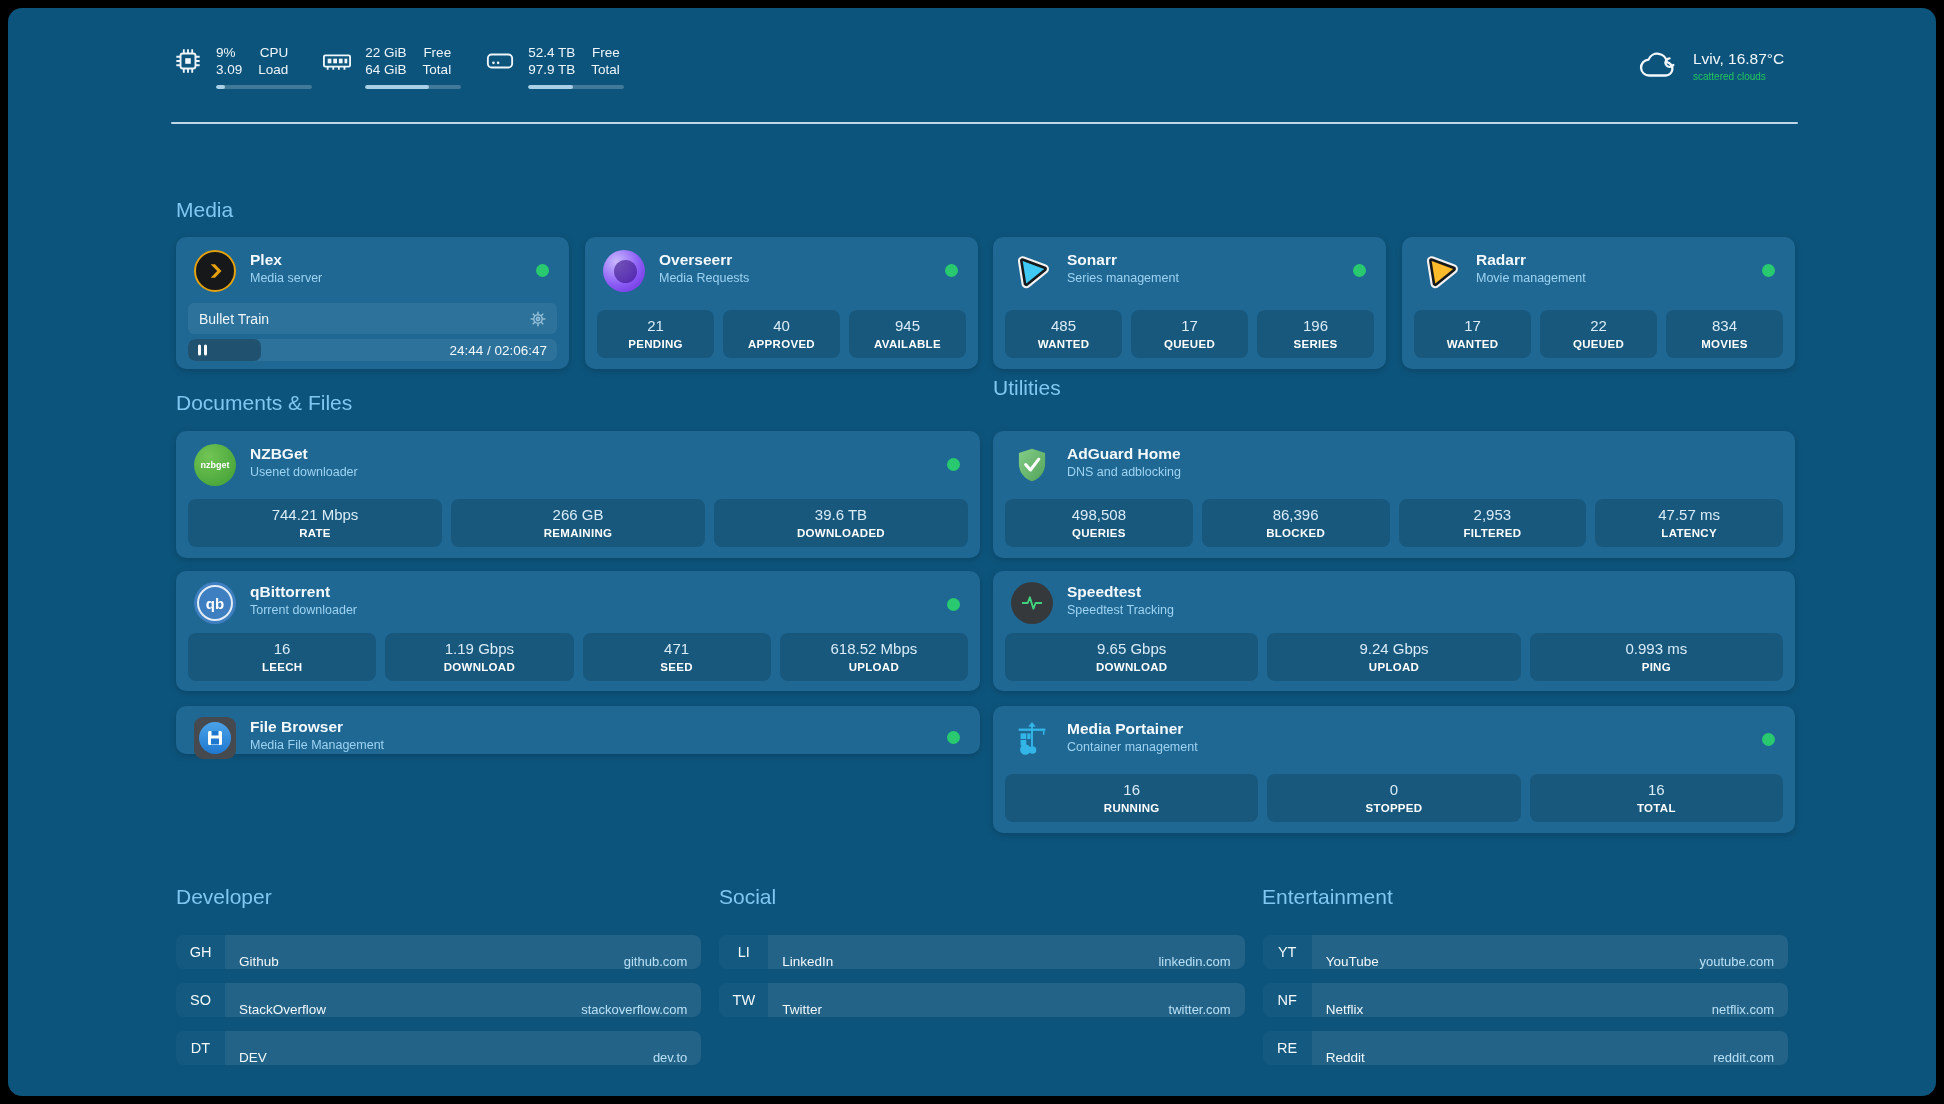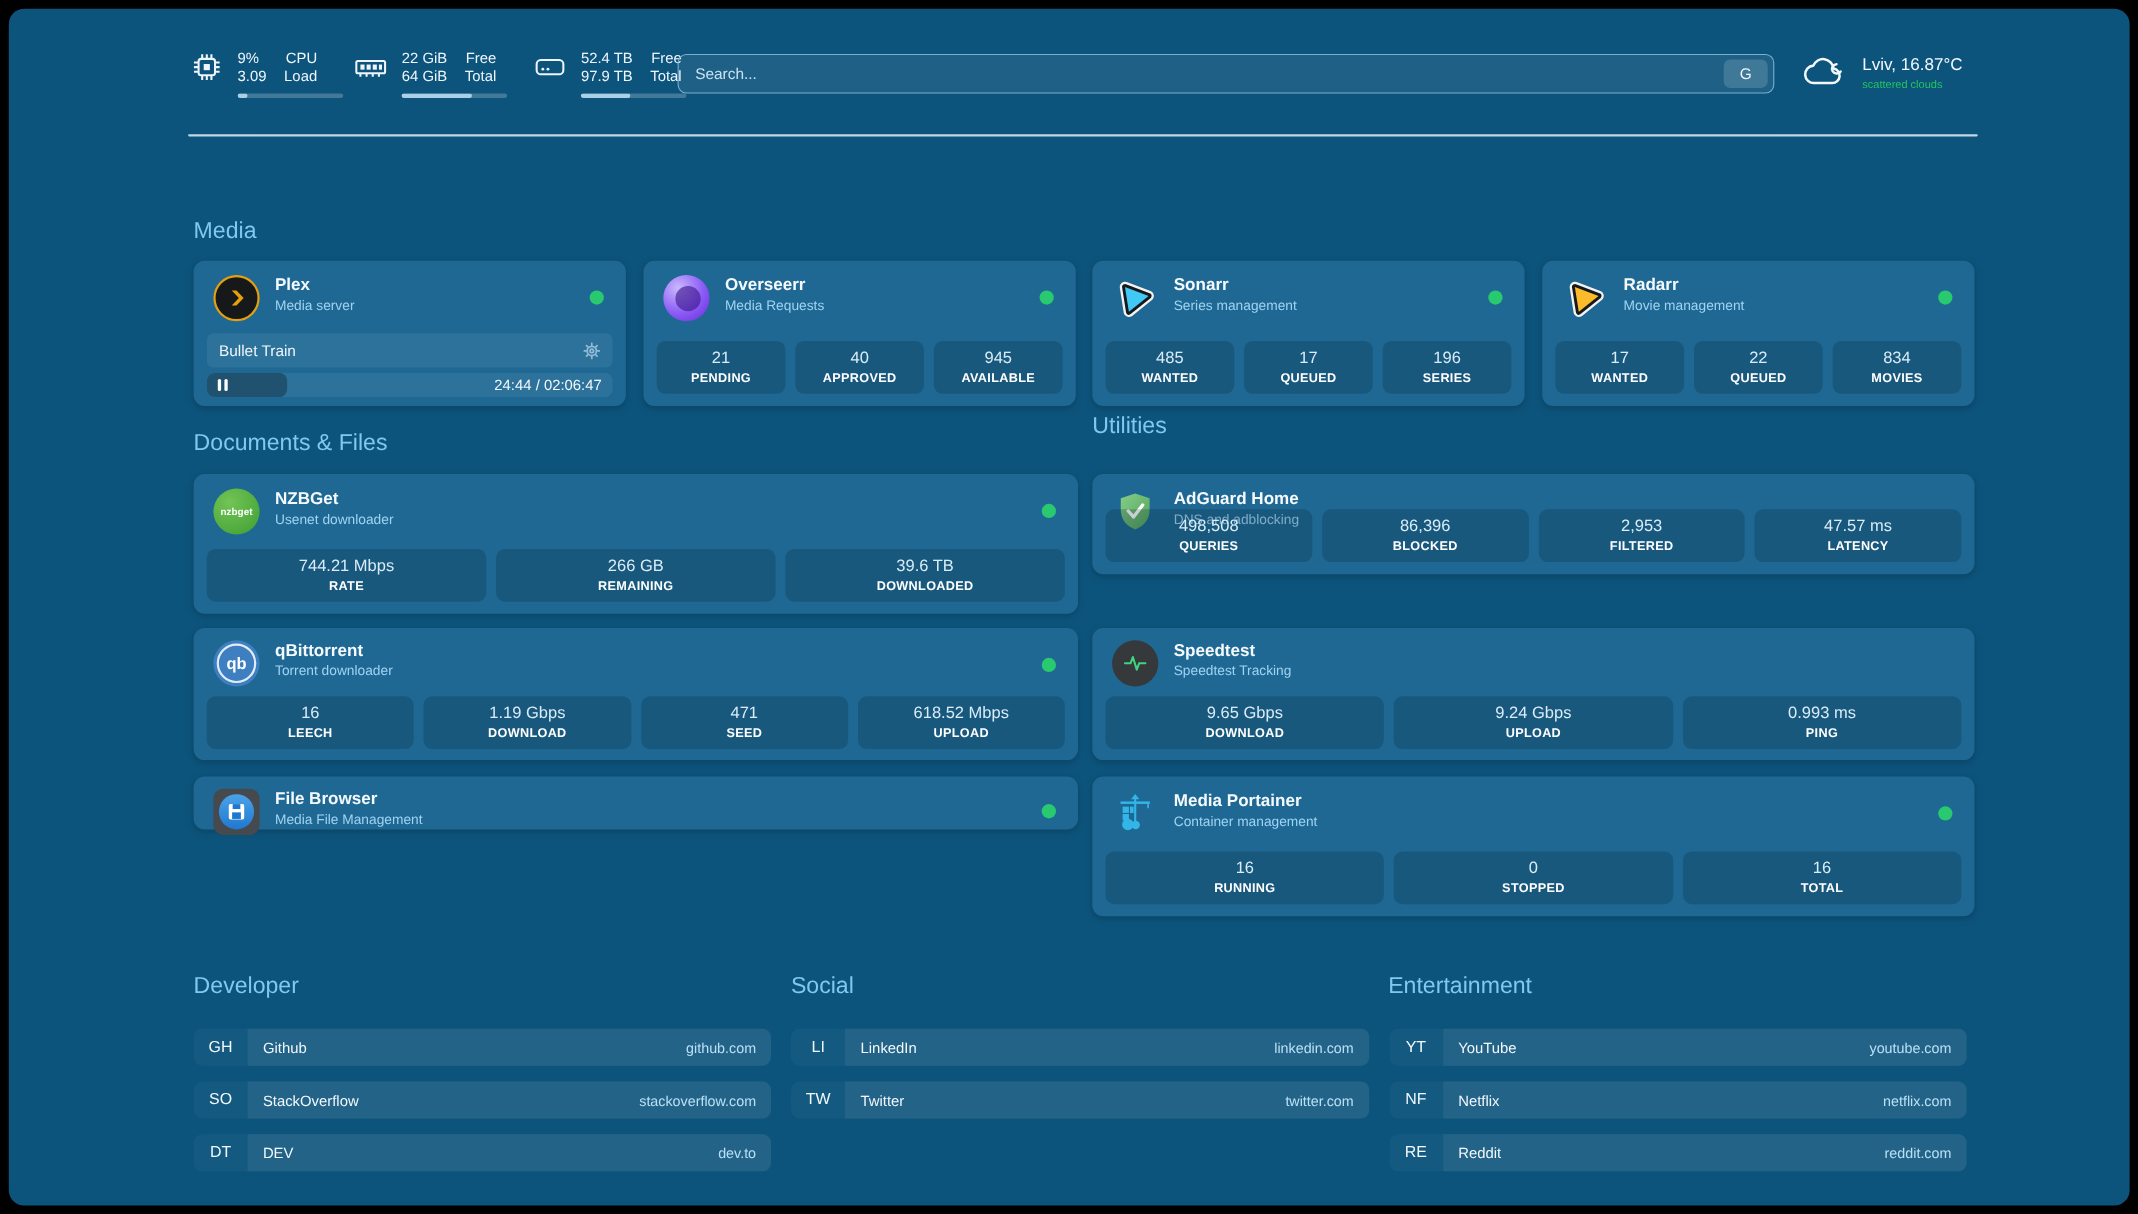--- a/index.html
+++ b/index.html
@@ -65,21 +65,21 @@
   .qbc::after { content:""; position:absolute; inset:3px; border:2px solid rgba(255,255,255,0.85); border-radius:50%; }
   .qbc span { position:relative; z-index:1; }
   .stc { width:42px; height:42px; background:#35393c; }
   .fbtile { width:42px; height:42px; border-radius:9px; background:#46494d; display:flex; align-items:center; justify-content:center; }
   .fbc { width:32px; height:32px; background:linear-gradient(#4aa3e8,#1f78cf); }
 
   
   .bmgrid { position:absolute; left:168px; top:927px; width:1612px; display:grid; grid-template-columns:repeat(3,1fr); column-gap:18px; align-items:start; }
   .bmrow { display:flex; height:34px; border-radius:8px; overflow:hidden; margin-bottom:14px; cursor:pointer; }
   .bmabbr { width:49px; flex:0 0 49px; background:#14597f; color:#f2f8fc; font-size:14.5px; font-weight:500; display:flex; align-items:center; justify-content:center; }
-  .bmbody { flex:1; background:rgba(255,255,255,0.09); display:flex; align-items:center; padding:0 14px; }
+  .bmbody { flex:1; background:rgba(255,255,255,0.09); display:flex; align-items:flex-end; padding:0 14px; }
   .bmname { font-size:13.5px; color:#f2f8fc; }
   .bmurl { margin-left:auto; font-size:13px; color:#b9e0f6; }
 </style>
 </head>
 <body>
 
 <div class="frame">
 
   <div class="sys">
     <div class="sysgroup">
@@ -148,24 +148,20 @@
             <span>Free</span>
             <span>Total</span>
           </div>
       </div>
       <span class="sysbar">
           <i style="width: 47%;"></i>
         </span>
     </div>
   </div>
 
-  <div class="search">
-    <input type="text" placeholder="Search..." style="">
-    <div class="gbtn">G</div>
-  </div>
 
   <div class="weather">
     <span>
       <svg width="42" height="34" viewBox="0 0 44 34" fill="none" stroke="#f2f8fc" stroke-width="2.4" stroke-linecap="round" stroke-linejoin="round">
         <path d="M33 10a4.5 4.5 0 1 0 4 7"></path>
         <path d="M12 28h17a7 7 0 0 0 1.2-13.9A10 10 0 0 0 11 11.4 6.8 6.8 0 0 0 12 28z"></path>
       </svg>
     </span>
     <div>
       <div class="wline1">Lviv, 16.87°C</div>
@@ -382,21 +378,21 @@
           </div>
         </div>
       <div>
         <div class="ctitle">File Browser</div>
         <div class="csub">Media File Management</div>
       </div>
     </div>
     <span class="dot" style="top:25px;"></span>
   </div>
 
-  <div class="card" style="left:985px;top:423px;width:802px;height:91px;">
+  <div class="card" style="left:985px;top:423px;width:802px;height:127px;">
     <div class="chead">
       <div class="appicon">
         <svg width="38" height="40" viewBox="0 0 42 42">
           <defs>
               <linearGradient id="agg" x1="0" y1="0" x2="1" y2="1">
                 <stop offset="0" stop-color="#84cd88"></stop>
                 <stop offset="1" stop-color="#53a45a"></stop>
               </linearGradient>
             </defs>
           <path d="M21 3 L35.5 7.8 V19 C35.5 29.6 29.3 35.8 21 39 C12.7 35.8 6.5 29.6 6.5 19 V7.8 Z" fill="url(#agg)"></path>

